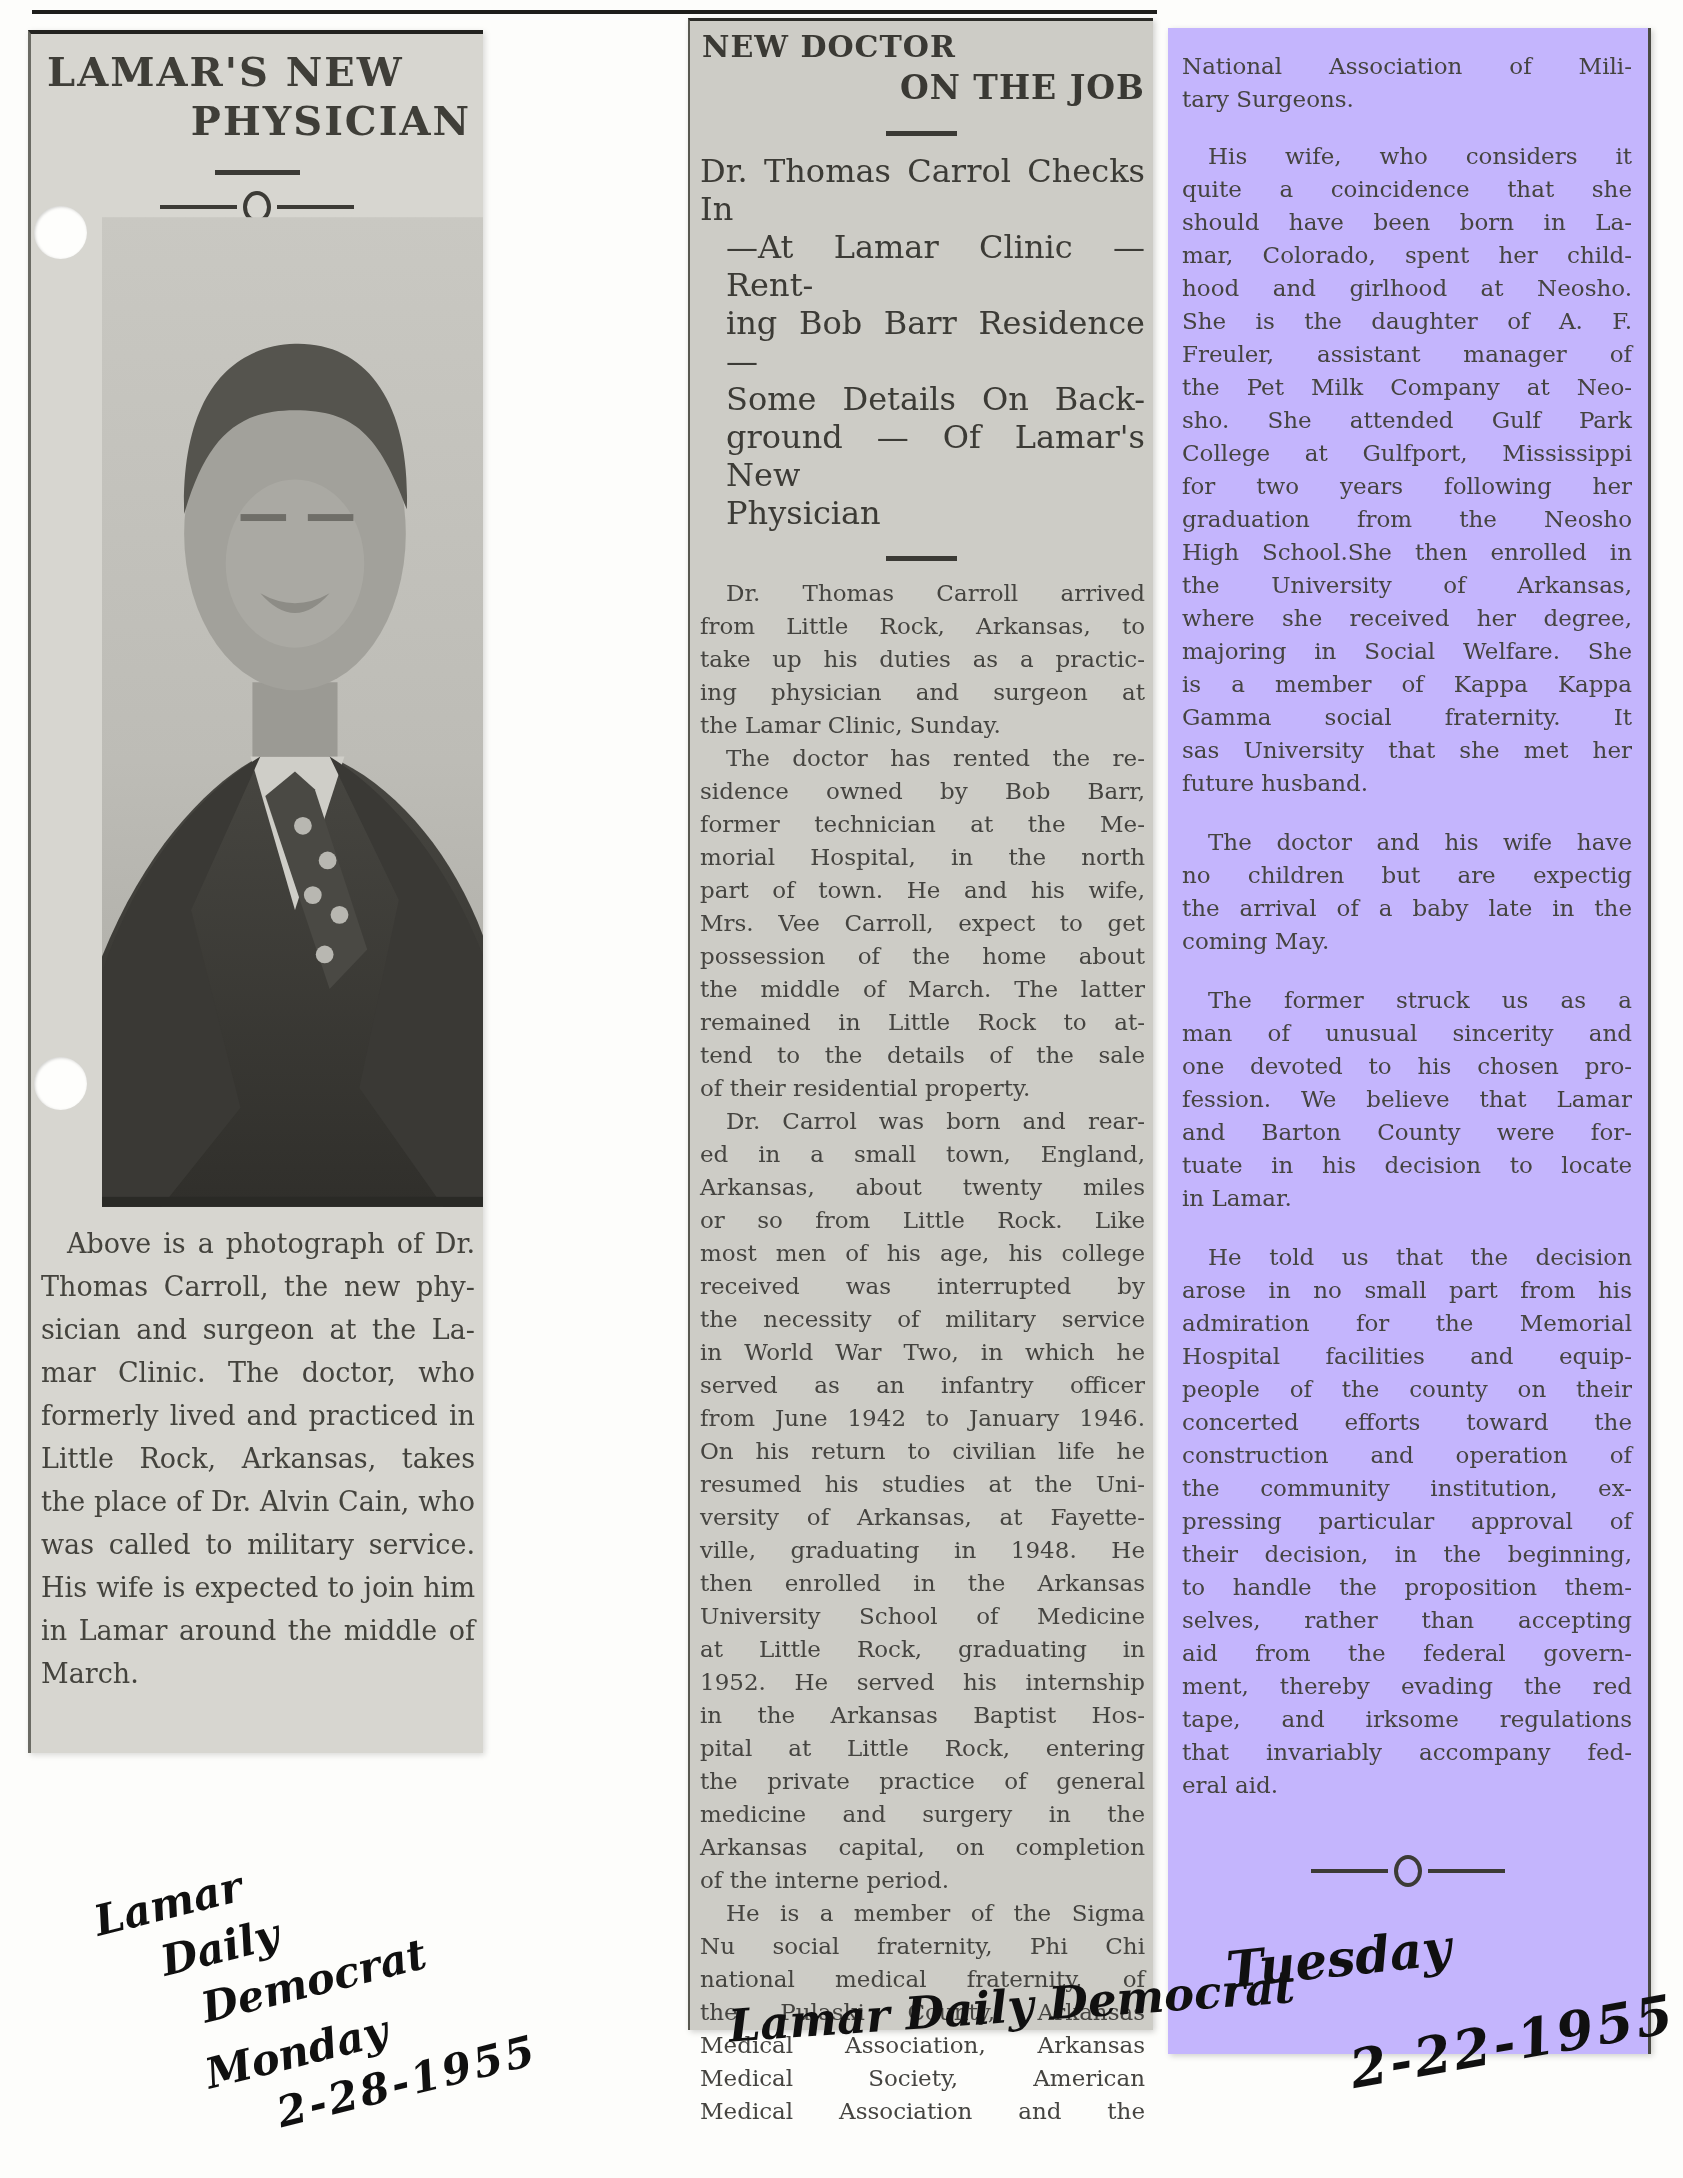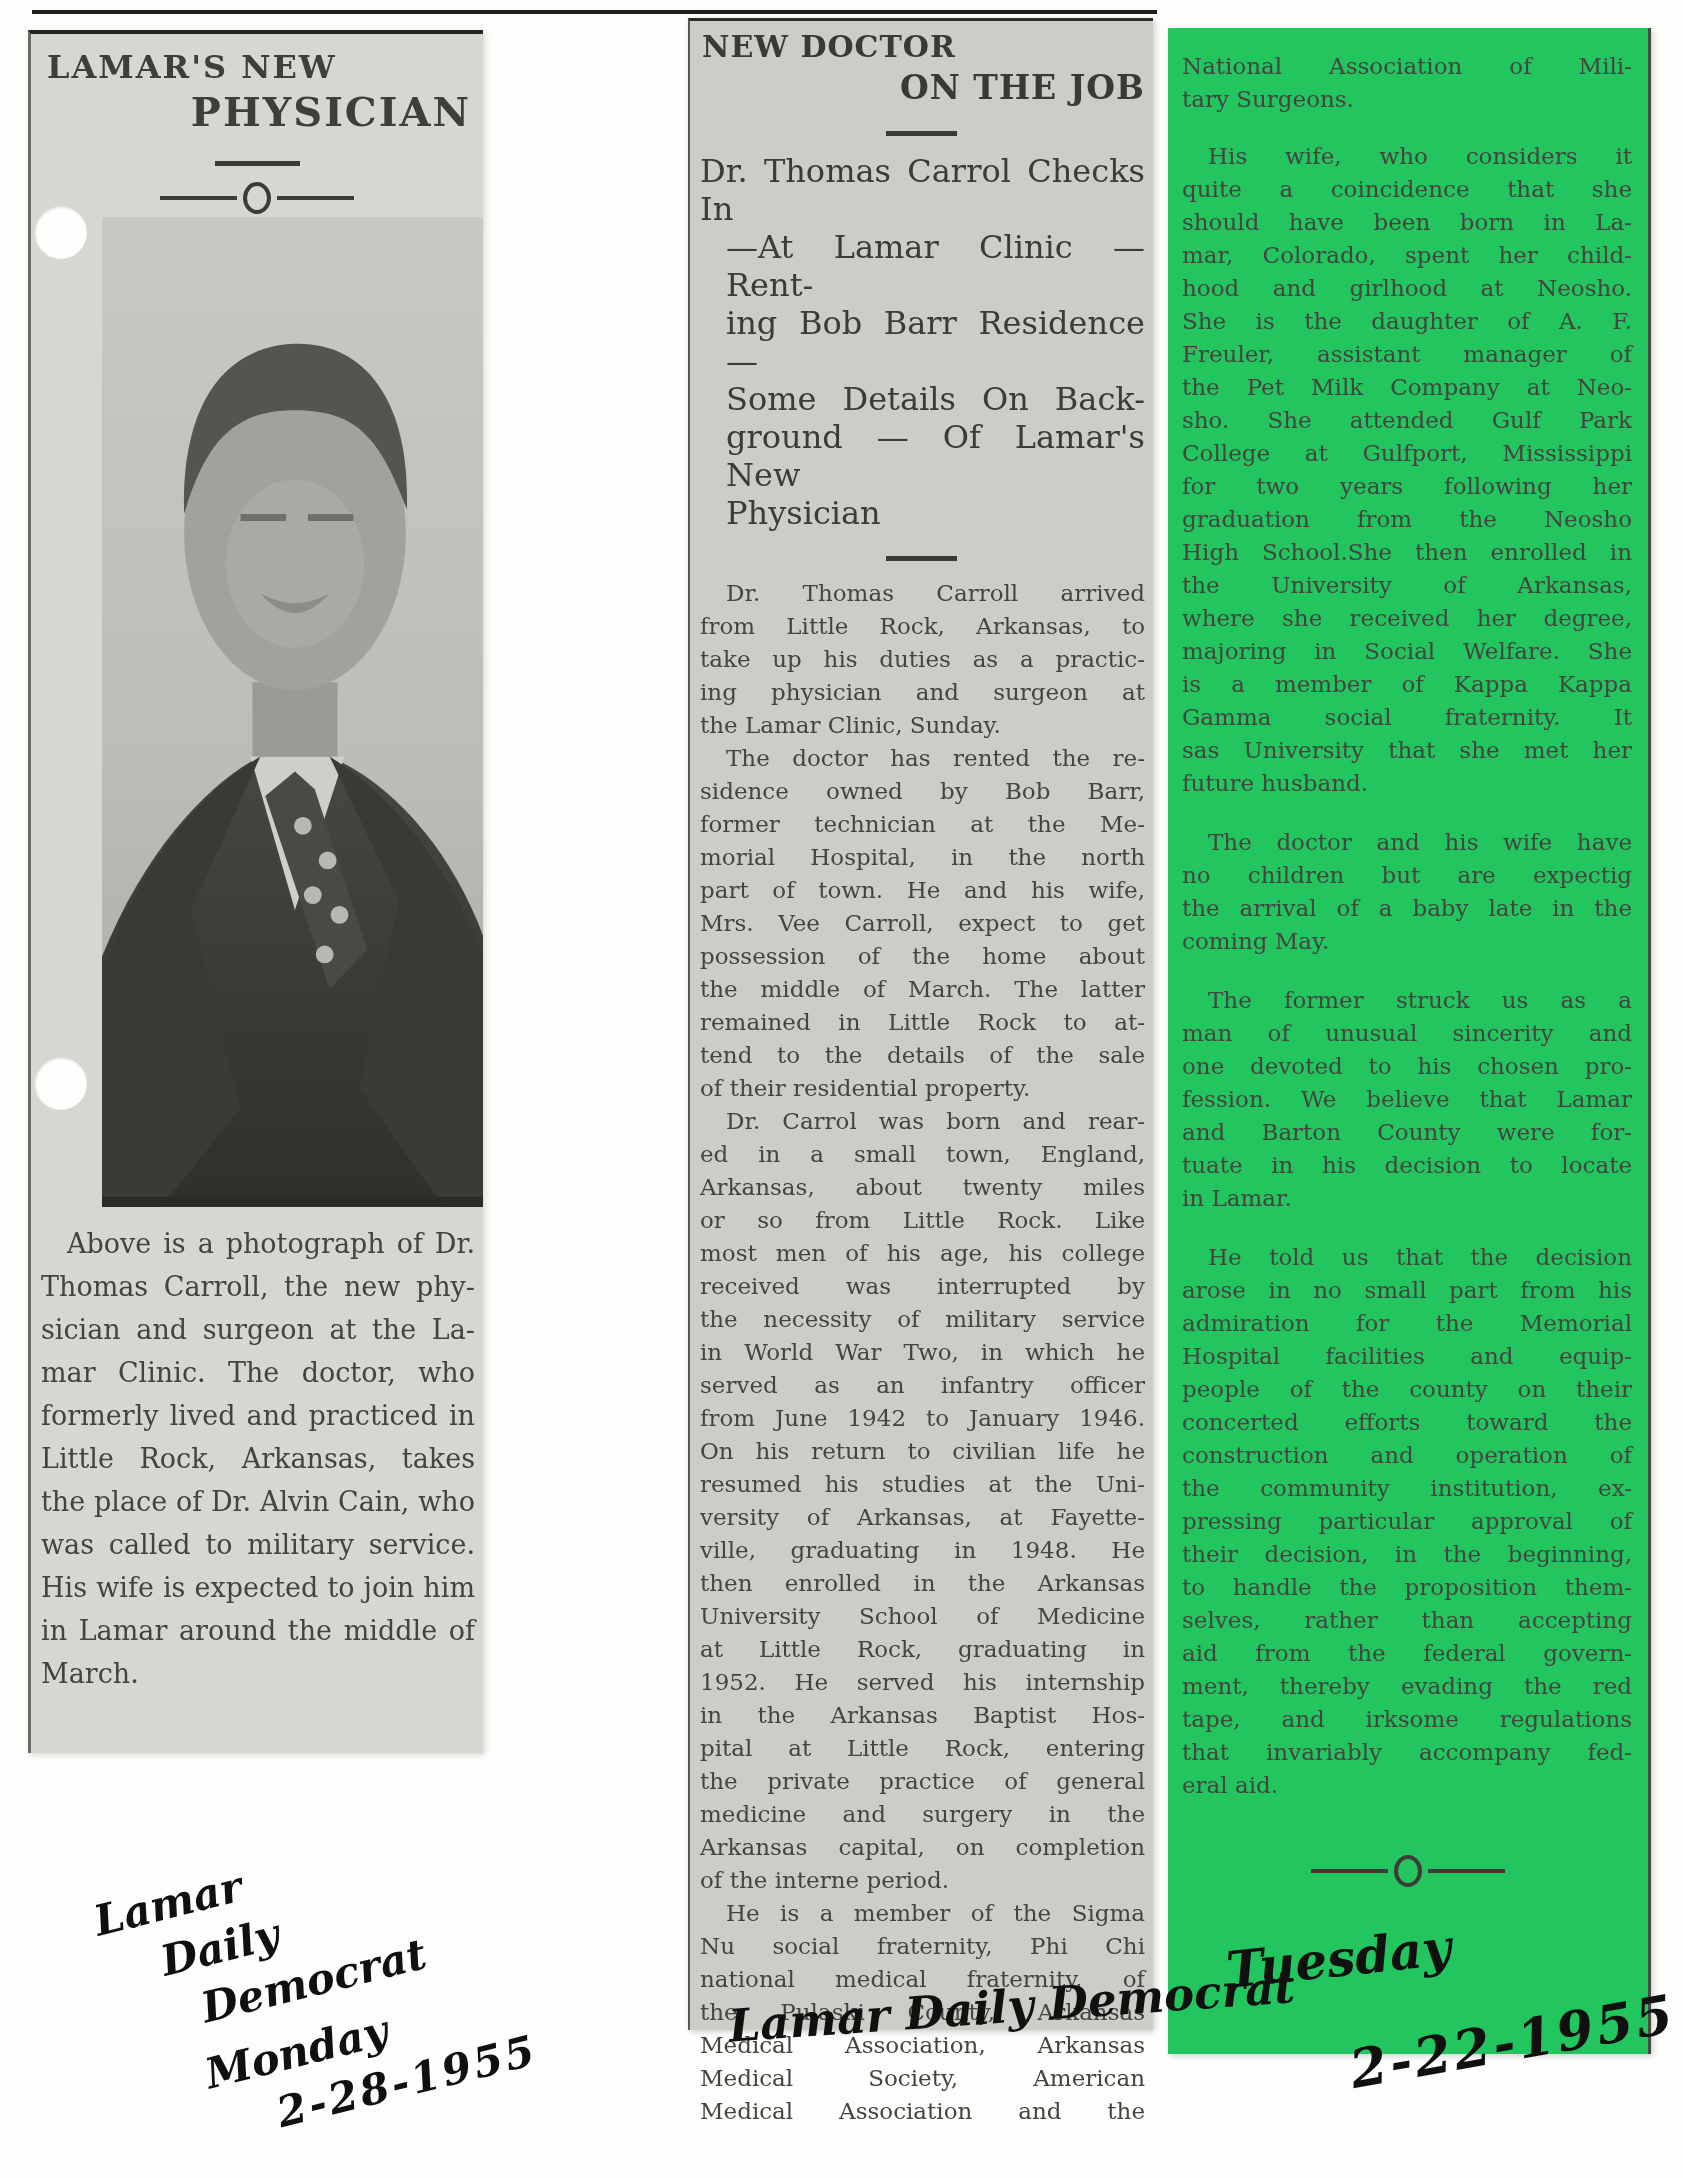--- a/index.html
+++ b/index.html
@@ -7,30 +7,30 @@
   .page{position:relative;width:1683px;height:2178px;background:#fdfdfb;}
 
   .top-rule{position:absolute;left:32px;top:10px;width:1125px;height:4px;background:#1e1e1b;}
 
   .clipping{position:absolute;box-sizing:border-box;}
   .clipping.left{left:28px;top:30px;width:455px;height:1723px;background:#d7d6d0;
     border-top:4px solid #232320;border-left:3px solid #6b6b64;box-shadow:2px 2px 6px rgba(0,0,0,.15);}
   .clipping.middle{left:688px;top:18px;width:465px;height:2012px;background:#cdccc6;
     border-top:3px solid #2b2b27;border-left:2px solid #58584ф0;border-left:2px solid #585850;
     box-shadow:2px 2px 6px rgba(0,0,0,.18);}
-  .clipping.right{left:1168px;top:28px;width:483px;height:2026px;background:#22c55e;
+  .clipping.right{left:1168px;top:28px;width:483px;height:2026px;background:#c4b5fd;
     border-right:3px solid #4a4a43;box-shadow:2px 2px 6px rgba(0,0,0,.18);}
 
   .hole{position:absolute;width:53px;height:53px;border-radius:50%;background:#fefefc;
     box-shadow:inset 1px 1px 3px rgba(0,0,0,.18);}
   .hole.h1{left:34px;top:206px;}
   .hole.h2{left:34px;top:1057px;}
 
   
-  .hl1{margin:14px 0 0 16px;font-size:32px;font-weight:700;letter-spacing:2px;color:#3f3e38;}
+  .hl1{margin:14px 0 0 16px;font-size:40px;font-weight:700;letter-spacing:2px;color:#3f3e38;}
   .hl2{margin:2px 12px 0 0;font-size:40px;font-weight:700;letter-spacing:2px;color:#3f3e38;text-align:right;}
   .rule-short{width:85px;height:5px;background:#3b3a35;margin:26px auto 0 auto;}
   .photo{position:absolute;left:71px;top:183px;width:381px;height:990px;}
   .caption{position:absolute;left:10px;top:1188px;width:434px;font-size:27px;line-height:43px;color:#44433d;}
 
   
   .kick1{margin:8px 0 0 12px;font-size:30px;font-weight:700;letter-spacing:1px;color:#3a3934;}
   .kick2{margin:4px 8px 0 0;font-size:33px;font-weight:700;letter-spacing:1px;color:#3a3934;text-align:right;}
   .mid-rule{width:71px;height:5px;background:#3b3a35;margin:24px auto 16px auto;}
   .subhead{padding:0 8px 0 10px;font-size:32px;font-weight:400;line-height:38px;color:#3c3b36;}

